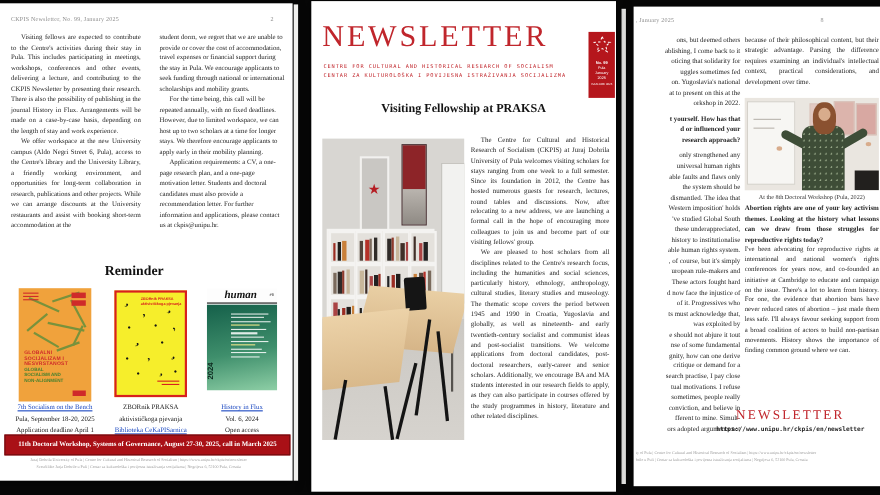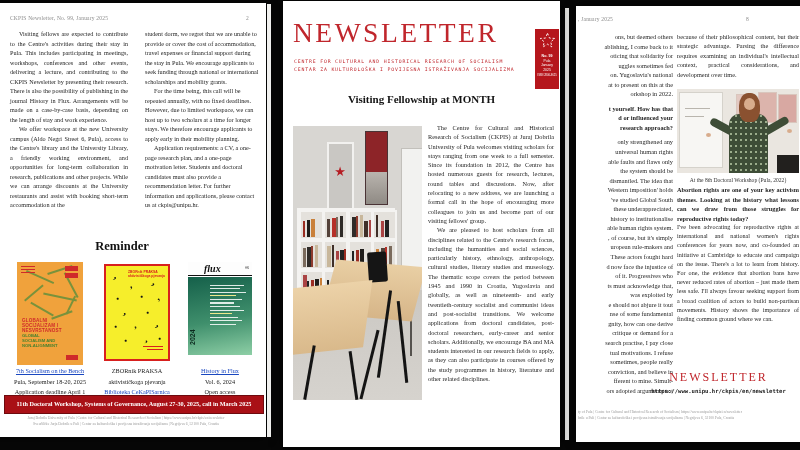--- a/index.html
+++ b/index.html
@@ -206,21 +206,21 @@
       </div>
     </div>
     <div class="cap" style="left:101px;">
       <div>ZBORnik PRAKSA</div>
       <div>aktivističkoga pjevanja</div>
       <div><a class="lnk">Biblioteka CeKaPISarnica</a></div>
     </div>
 
     <div class="poster" id="poster3">
       <div id="fluxhead">
-        <span id="fluxlogo">flux</span>
+        <span id="fluxlogo">human</span>
         <span id="fluxno">#6</span>
       </div>
       <div id="fluxbody">
         <div id="fluxyear">2024</div>
         <div id="fluxrows">
             <div class="fluxrow" style="width: 34px;"></div>
             <div class="fluxrow" style="width: 30px;"></div>
             <div class="fluxrow" style="width: 36px;"></div>
             <div class="fluxrow" style="width: 26px; background: rgb(239, 233, 138);"></div>
             <div class="fluxrow" style="width: 32px;"></div>
@@ -259,21 +259,21 @@
       <svg width="17" height="17" style="margin-top:3px;" viewBox="0 0 20 20">
         <path d="M10 1.5 L12.4 7.2 L18.6 7.6 L13.8 11.6 L15.3 17.6 L10 14.3 L4.7 17.6 L6.2 11.6 L1.4 7.6 L7.6 7.2 Z" fill="none" stroke="#ffffff" stroke-width="1.1" stroke-dasharray="2.6 2.3"></path>
       </svg>
       <div class="itx b1">No. 99</div>
       <div class="itx">Pula</div>
       <div class="itx">January</div>
       <div class="itx">2025</div>
       <div class="issn">ISSN 2806-9625</div>
     </div>
 
-    <h1 id="covtitle">Visiting Fellowship at MONTH</h1>
+    <h1 id="covtitle">Visiting Fellowship at PRAKSA</h1>
 
     <div id="covphoto">
       <div id="cp-floor"></div>
       <div id="cp-frame1">
           <div id="cp-star">★</div>
         </div>
       <div id="cp-frame2"></div>
       <div id="cp-board"></div>
       <div id="cp-pole"></div>
       <div id="cp-shelf">

